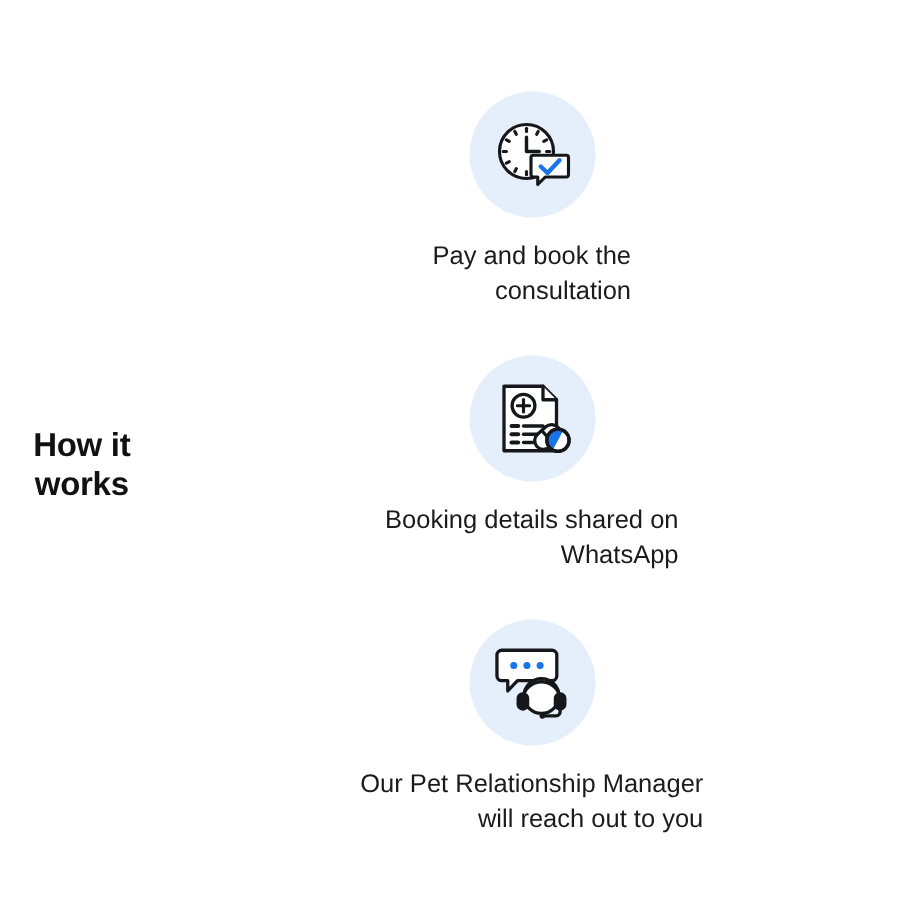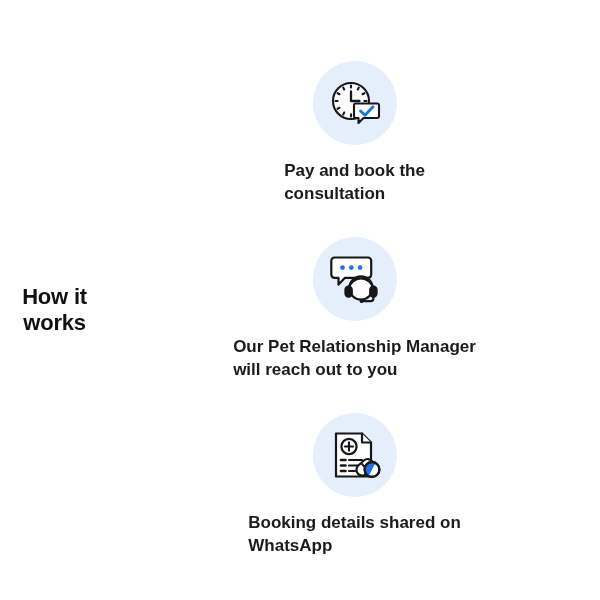--- a/index.html
+++ b/index.html
@@ -59,25 +59,25 @@
     justify-content: center;
     flex: 0 0 auto;
   }
   .icon-circle svg {
     display: block;
   }
   .step-caption {
     margin-top: 14px;
     font-size: 17px;
     line-height: 23px;
-    text-align: left;
+    text-align: right;
     color: #1b1b1b;
     max-width: 330px;
     white-space: pre-line;
-    font-weight: bold;
+    font-weight: normal;
   }
 </style>
 </head>
 <body>
 
 <div class="page">
 
   <h1 class="page-title">How it works</h1>
 
   <div class="steps">
@@ -109,48 +109,20 @@
             <path d="M28.5 28.5 H50.5 A1.6 1.6 0 0 1 52 30.1 V41.5 A1.6 1.6 0 0 1 50.5 43 H36.5 L31.5 48 V43 H28.5 A1.6 1.6 0 0 1 27 41.5 V30.1 A1.6 1.6 0 0 1 28.5 28.5 Z" fill="#ffffff" stroke="#15171a" stroke-width="2.1"></path>
 
             <polyline points="33.5,36 38,40.3 46,31.8" stroke="#1a73e8" stroke-width="2.9"></polyline>
           </svg>
         </span>
       </div>
       <div class="step-caption">Pay and book the
 consultation</div>
     </div>
 
-    <div class="step step-3">
-      <div class="icon-circle">
-        <span>
-          <svg width="56" height="54" viewBox="0 0 56 54" fill="none" stroke="#15171a" stroke-width="2.1" stroke-linecap="round" stroke-linejoin="round">
-
-            <path d="M7.5 5.5 H41 A3.2 3.2 0 0 1 44.2 8.7 V22.6 A3.2 3.2 0 0 1 41 25.8 H18 L11.5 32.6 V25.8 H7.5 A3.2 3.2 0 0 1 4.3 22.6 V8.7 A3.2 3.2 0 0 1 7.5 5.5 Z" fill="#ffffff" stroke="#15171a" stroke-width="2.2"></path>
-
-            <circle cx="15.5" cy="15.6" r="2.35" fill="#1a73e8" stroke="none"></circle>
-            <circle cx="24.3" cy="15.6" r="2.35" fill="#1a73e8" stroke="none"></circle>
-            <circle cx="33.1" cy="15.6" r="2.35" fill="#1a73e8" stroke="none"></circle>
-
-            <circle cx="34" cy="36" r="11.6" fill="#ffffff" stroke="#15171a" stroke-width="2.2"></circle>
-
-            <path d="M21.6 36.8 A12.6 12.6 0 0 1 46.4 36.8" fill="none" stroke="#15171a" stroke-width="2.3"></path>
-
-            <rect x="18.4" y="34.5" width="6.4" height="10.2" rx="3.1" fill="#15171a" stroke="#15171a" stroke-width="2.1"></rect>
-
-            <rect x="43.2" y="34.5" width="6.4" height="10.2" rx="3.1" fill="#15171a" stroke="#15171a" stroke-width="2.1"></rect>
-
-            <path d="M46.4 44.7 V46.6 A2.6 2.6 0 0 1 43.8 49.2 H36.4" fill="none" stroke="#15171a" stroke-width="2.2"></path>
-            <circle cx="34.6" cy="49.2" r="1.9" fill="#15171a" stroke="none"></circle>
-          </svg>
-        </span>
-      </div>
-      <div class="step-caption">Our Pet Relationship Manager
-will reach out to you</div>
-    </div>
-
     <div class="step step-2">
       <div class="icon-circle">
         <span>
           <svg width="54" height="54" viewBox="0 0 54 54" fill="none" stroke="#15171a" stroke-width="2.1" stroke-linecap="round" stroke-linejoin="round">
 
             <path d="M8 5.5 H34 L43 14.5 V48.5 H8 Z" fill="#ffffff" stroke="#15171a" stroke-width="2.2"></path>
             <path d="M34 5.5 V14.5 H43" fill="#ffffff" stroke="#15171a" stroke-width="2.2"></path>
 
             <circle cx="21" cy="18.5" r="7.6" fill="#ffffff" stroke="#15171a" stroke-width="2.2"></circle>
             <line x1="21" y1="14.4" x2="21" y2="22.6"></line>
@@ -173,14 +145,42 @@
               <path d="M44 34.1 A7.4 7.4 0 0 0 44 48.9 Z" fill="#1a73e8" stroke="none" transform="rotate(28 44 41.5)"></path>
               <circle cx="44" cy="41.5" r="7.4" fill="none" stroke="#15171a" stroke-width="2.2"></circle>
             </g>
           </svg>
         </span>
       </div>
       <div class="step-caption">Booking details shared on
 WhatsApp</div>
     </div>
 
+    <div class="step step-3">
+      <div class="icon-circle">
+        <span>
+          <svg width="56" height="54" viewBox="0 0 56 54" fill="none" stroke="#15171a" stroke-width="2.1" stroke-linecap="round" stroke-linejoin="round">
+
+            <path d="M7.5 5.5 H41 A3.2 3.2 0 0 1 44.2 8.7 V22.6 A3.2 3.2 0 0 1 41 25.8 H18 L11.5 32.6 V25.8 H7.5 A3.2 3.2 0 0 1 4.3 22.6 V8.7 A3.2 3.2 0 0 1 7.5 5.5 Z" fill="#ffffff" stroke="#15171a" stroke-width="2.2"></path>
+
+            <circle cx="15.5" cy="15.6" r="2.35" fill="#1a73e8" stroke="none"></circle>
+            <circle cx="24.3" cy="15.6" r="2.35" fill="#1a73e8" stroke="none"></circle>
+            <circle cx="33.1" cy="15.6" r="2.35" fill="#1a73e8" stroke="none"></circle>
+
+            <circle cx="34" cy="36" r="11.6" fill="#ffffff" stroke="#15171a" stroke-width="2.2"></circle>
+
+            <path d="M21.6 36.8 A12.6 12.6 0 0 1 46.4 36.8" fill="none" stroke="#15171a" stroke-width="2.3"></path>
+
+            <rect x="18.4" y="34.5" width="6.4" height="10.2" rx="3.1" fill="#15171a" stroke="#15171a" stroke-width="2.1"></rect>
+
+            <rect x="43.2" y="34.5" width="6.4" height="10.2" rx="3.1" fill="#15171a" stroke="#15171a" stroke-width="2.1"></rect>
+
+            <path d="M46.4 44.7 V46.6 A2.6 2.6 0 0 1 43.8 49.2 H36.4" fill="none" stroke="#15171a" stroke-width="2.2"></path>
+            <circle cx="34.6" cy="49.2" r="1.9" fill="#15171a" stroke="none"></circle>
+          </svg>
+        </span>
+      </div>
+      <div class="step-caption">Our Pet Relationship Manager
+will reach out to you</div>
+    </div>
+
   </div>
 </div>
 
 </body></html>

